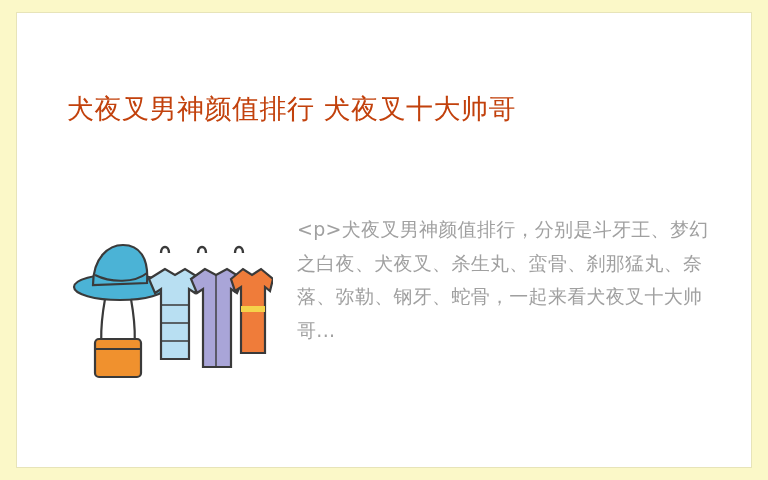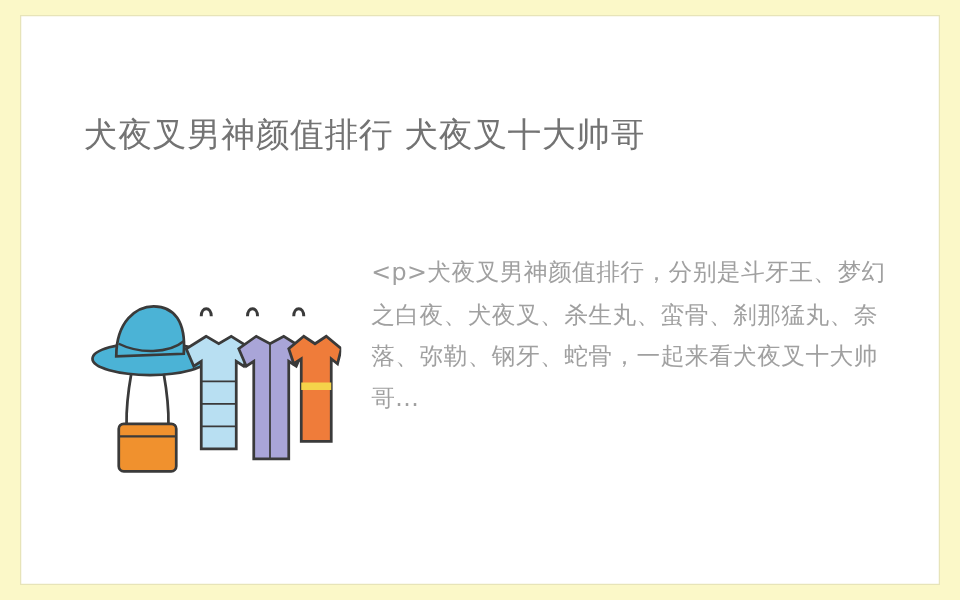--- a/index.html
+++ b/index.html
@@ -23,21 +23,21 @@
     border: 1px solid #e7e4b9;
     box-sizing: border-box;
   }
   .title {
     position: absolute;
     left: 50px;
     top: 58px;
     width: 640px;
     font-size: 27px;
     line-height: 39px;
-    color: #737373;
+    color: #c2410c;
     font-weight: normal;
     letter-spacing: 0.5px;
     font-family: "DejaVu Sans", sans-serif;
   }
   .body-area {
     position: absolute;
     left: 48px;
     top: 188px;
     width: 648px;
     height: 220px;
@@ -45,21 +45,21 @@
   .thumb {
     position: absolute;
     left: 0px;
     top: 12px;
     width: 208px;
     height: 186px;
   }
   .excerpt {
     position: absolute;
     left: 232px;
-    top: 1px;
+    top: 12px;
     width: 412px;
     font-size: 19px;
     line-height: 33.5px;
     color: #a0a0a0;
     font-family: "DejaVu Sans", sans-serif;
     letter-spacing: 0.3px;
     word-break: break-all;
   }
 </style>
 </head>

